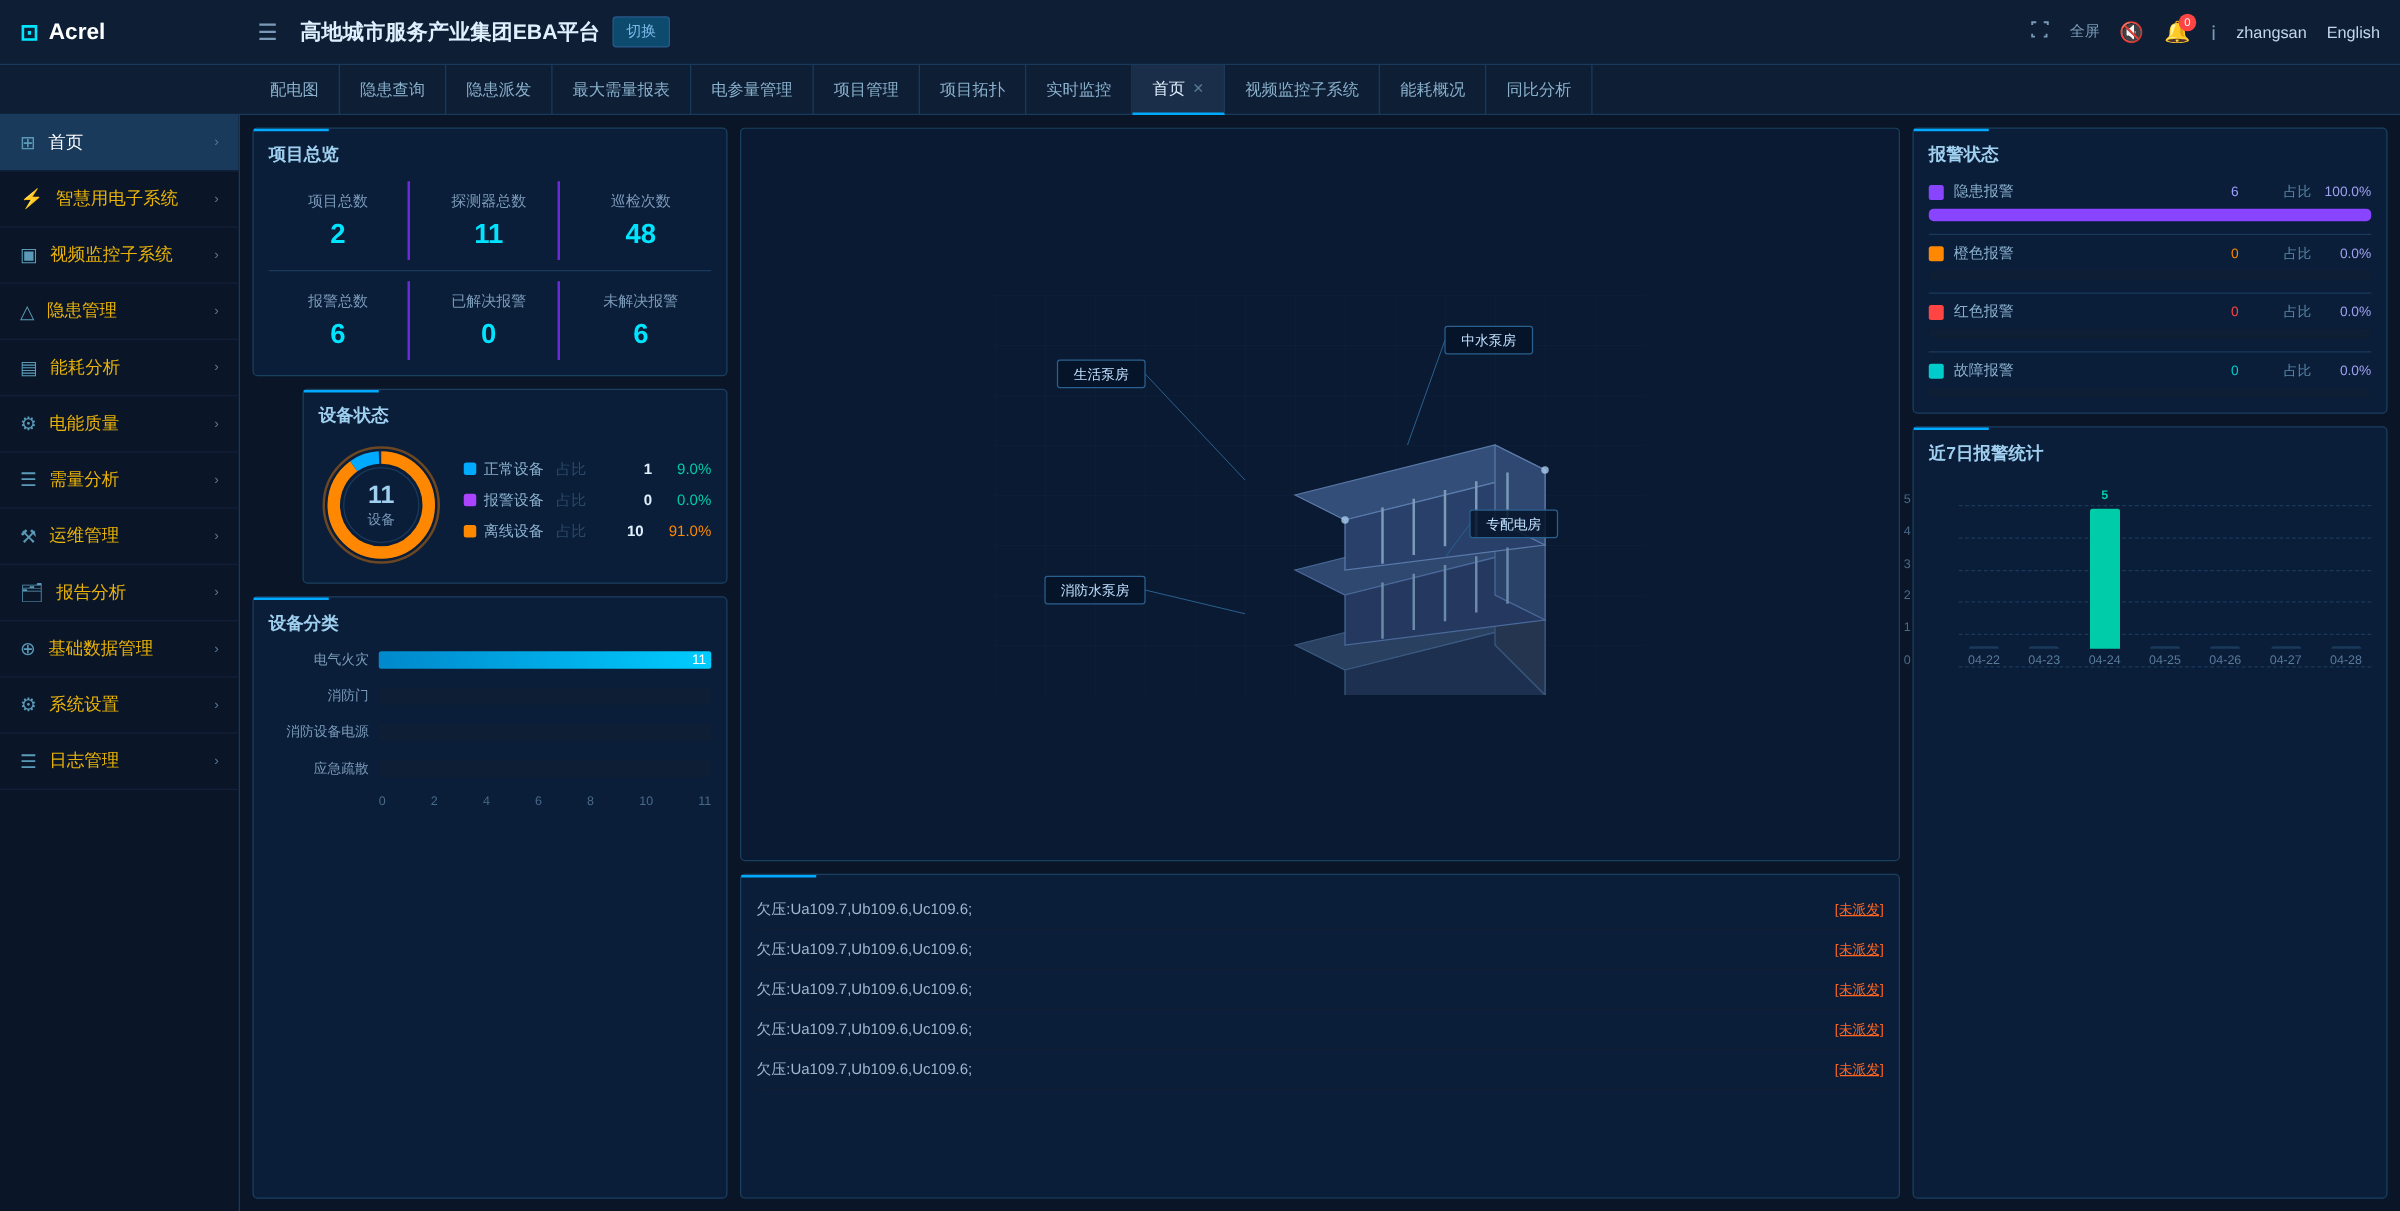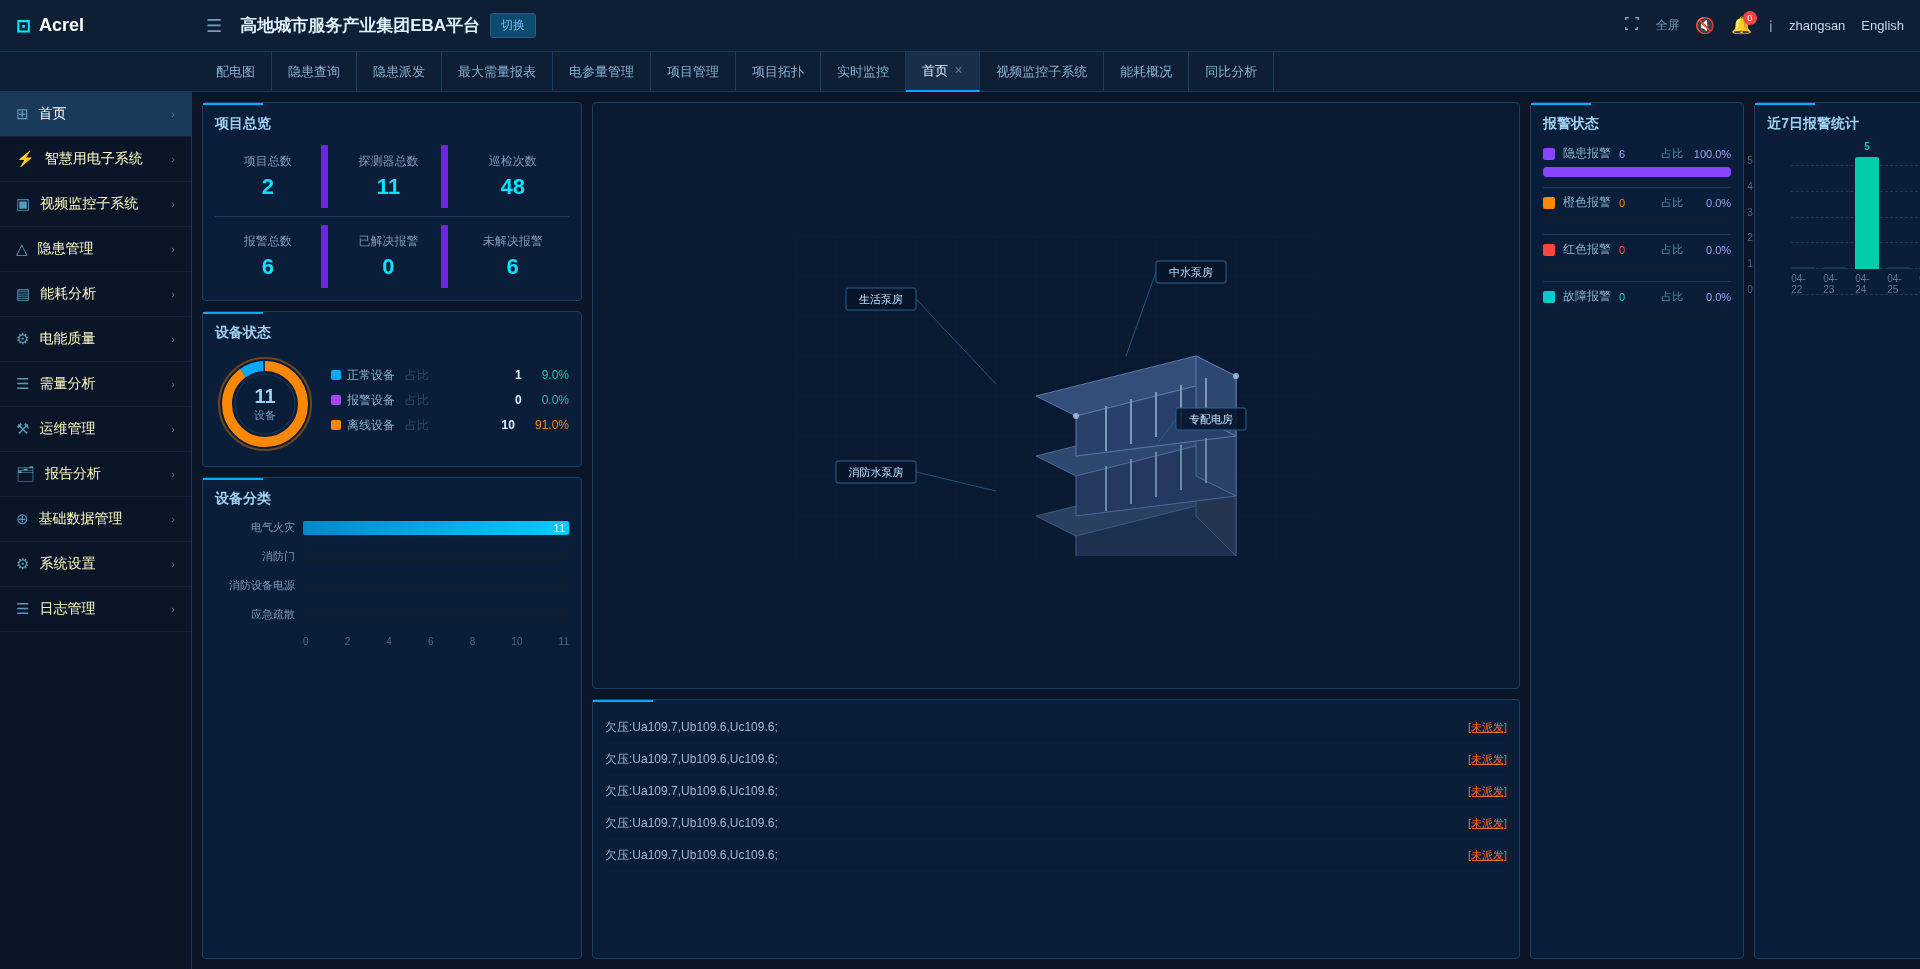--- a/index.html
+++ b/index.html
@@ -145,21 +145,21 @@
     .sidebar-item {
       display: flex;
       align-items: center;
       padding: 13px 16px;
       cursor: pointer;
       gap: 10px;
       border-bottom: 1px solid #121f38;
     }
     .sidebar-item.active { background: #1a3a5c; color: #e0f0ff; }
     .sidebar-icon { font-size: 15px; color: #5a9ab8; }
-    .sidebar-label { font-size: 14px; color: #fef9c3; flex: 1; }
+    .sidebar-label { font-size: 14px; color: #eab308; flex: 1; }
     .sidebar-item.active .sidebar-label { color: #fff; }
     .sidebar-chevron { font-size: 11px; color: #5a7a9a; }
 
     
     .content-area {
       flex: 1;
       padding: 10px;
       display: grid;
       grid-template-columns: 380px 1fr 380px;
       grid-template-rows: auto auto 1fr;
@@ -197,31 +197,32 @@
     .overview-grid {
       display: grid;
       grid-template-columns: 1fr 1fr 1fr;
       grid-template-rows: auto auto;
       gap: 8px;
       margin-top: 8px;
     }
     .overview-item {
       text-align: center;
       padding: 8px 0;
-      border-right: 7px solid #6d28d9;
+      border-right: 2px solid #6d28d9;
     }
     .overview-item:last-child, .overview-item:nth-child(3) { border-right: none; }
     .overview-label { color: #7a9ab8; font-size: 12px; margin-bottom: 4px; }
     .overview-value { color: #00e5ff; font-size: 22px; font-weight: bold; }
     .overview-divider { grid-column: 1/-1; height: 1px; background: #1a3a5c; }
 
     
     .device-status {
       grid-column: 1;
       grid-row: 2;
+      margin-left: 40px;
     }
     .device-status-inner {
       display: flex;
       gap: 16px;
       align-items: center;
     }
     .donut-container {
       position: relative;
       width: 100px;
       height: 100px;
@@ -274,20 +275,21 @@
       padding-left: 88px;
       font-size: 10px;
       color: #4a6a8a;
     }
 
     
     .right-col {
       grid-column: 3;
       grid-row: 1 / 4;
       display: flex;
+      flex-direction: column;
       gap: 10px;
     }
 
     
     .alarm-status-panel {
       flex: 0 0 auto;
     }
     .alarm-dot { width: 12px; height: 12px; border-radius: 2px; flex-shrink: 0; }
     .alarm-bar-track { flex: 1; height: 8px; background: #0d1e35; border-radius: 4px; }
     .alarm-bar-fill { height: 100%; border-radius: 4px; }

